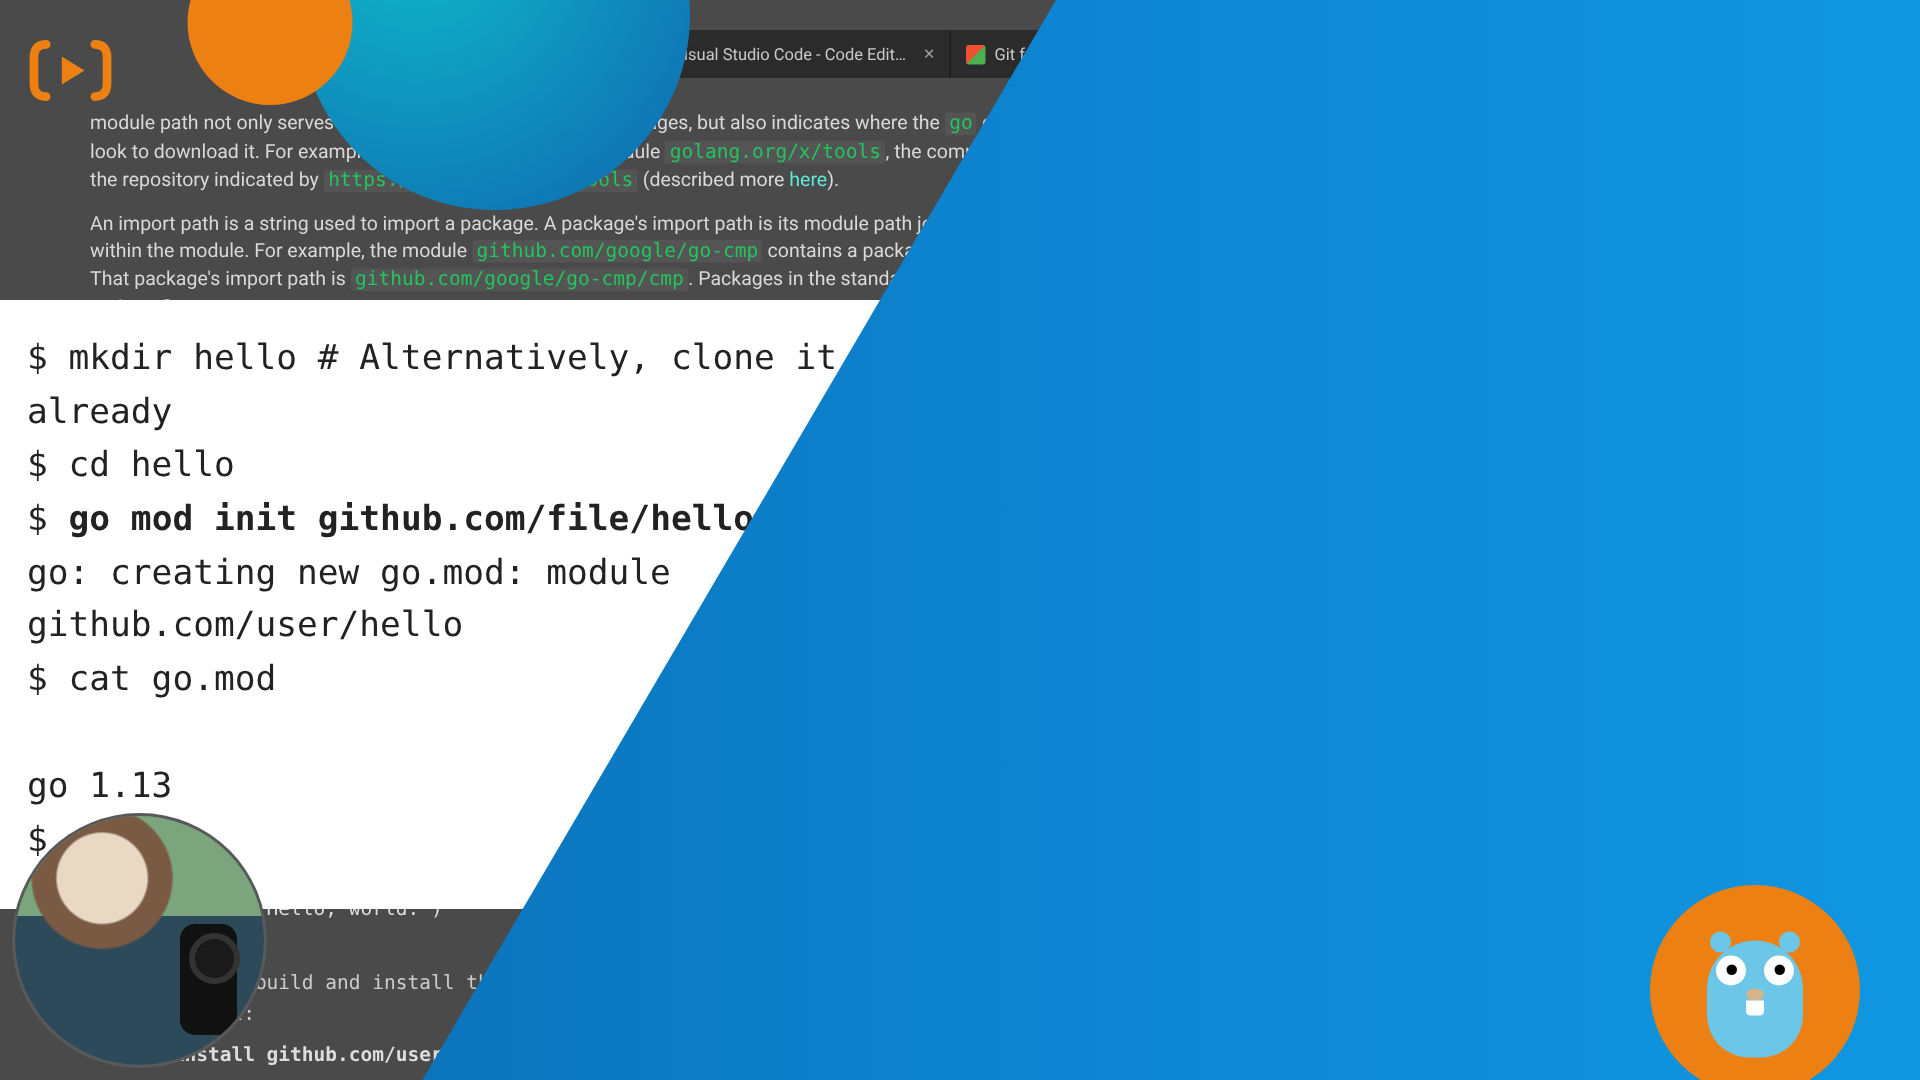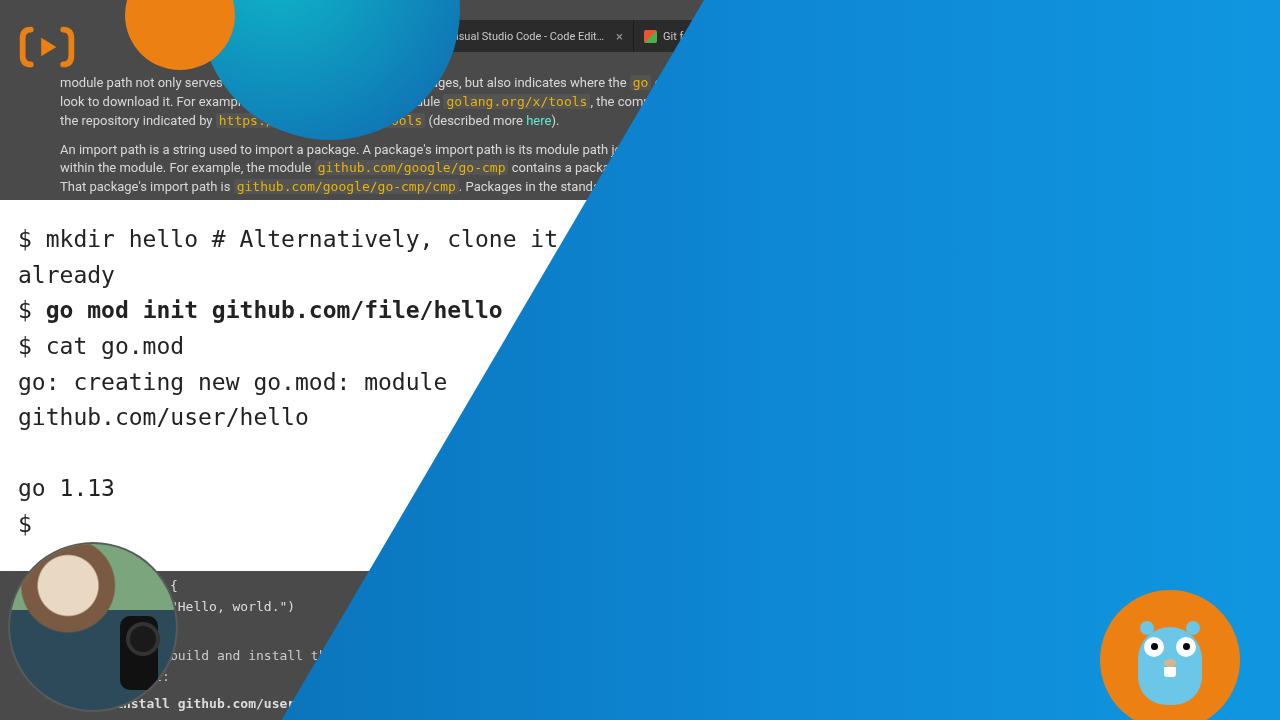--- a/index.html
+++ b/index.html
@@ -31,21 +31,21 @@
 
   
   .tealcircle { position:absolute; left:200px; top:-120px; width:260px; height:260px; border-radius:50%; background: radial-gradient(circle at 30% 30%, #0fb8c9, #0f76b5 80%); z-index:3; }
 
   
   .logo { position:absolute; left:18px; top:18px; width:58px; height:58px; z-index:9; }
   .logo svg { width:100%; height:100%; }
 
   
   .doctext { position:absolute; left:60px; top:74px; width:720px; z-index:1; color:#d9d9d9; font-size:13px; line-height:1.45; }
-  .doctext code { font-family: "Menlo","Consolas",monospace; background: rgba(255,255,255,0.06); padding:0 3px; border-radius:2px; color:#eab308;margin-top:29px; }
+  .doctext code { font-family: "Menlo","Consolas",monospace; background: rgba(255,255,255,0.06); padding:0 3px; border-radius:2px; color:#22c55e;margin-top:29px; }
   .doctext a { color:#5eead4; text-decoration:none; }
 
   
   .codeblock { position:absolute; left:0; top:200px; width:720px; background:#fff; padding:22px 18px 28px 18px; z-index:2; font-family: "Menlo","Consolas",monospace; font-size:23px; line-height:1.55; color:#222; }
   .codeblock .bold { font-weight:700; }
   .codeblock .sel { background:#b8d7ff; }
   .codeblock .cursor { display:inline-block; width:1px; height:22px; background:#000; vertical-align:middle; }
 
   
   .belowtext { position:absolute; left:14px; top:520px; z-index:1; color:#222; font-size:18px; }
@@ -105,23 +105,24 @@
     <p>
       <span>module path not only serves as an import path prefix for its packages, but also indicates where the </span><code>go</code><span> command should look to download it. For example, in order to download the module </span><code>golang.org/x/tools</code><span>, the </span><span>command would consult the repository indicated by </span><code>https://golang.org/x/tools</code><span> (described more </span><a>here</a><span>).</span>
     </p>
     <p style="margin-top:10px">
       <span>An import path is a string used to import a package. A package's import path is its module path joined with its subdirectory within the module. For example, the module </span><code>github.com/google/go-cmp</code><span> contains a package in the directory </span><code>cmp/</code><span>. That package's import path is </span><code>github.com/google/go-cmp/cmp</code><span>. Packages in the standard library do not have a module path prefix.</span>
     </p>
   </div>
 
   <div class="codeblock">
     <div>$ mkdir hello # Alternatively, clone it if it already </div>
+    <div>$ cd hello</div>
     <div><span>$ </span><span class="bold">go mod init github.com/file/hello</span></div>
+    <div>go: creating new go.mod: module github.com/user/hello</div>
     <div>$ cat go.mod</div>
-    <div>go: creating new go.mod: module github.com/user/hello</div>
     <div>&nbsp;</div>
     <div>go 1.13</div>
     <div>$</div>
   </div>
 
   <div class="belowtext">The first statement in a Go source file must be package name.</div>
 
   <div class="darkcode">
     <div>import "fmt"</div>
     <div>func main() {</div>

